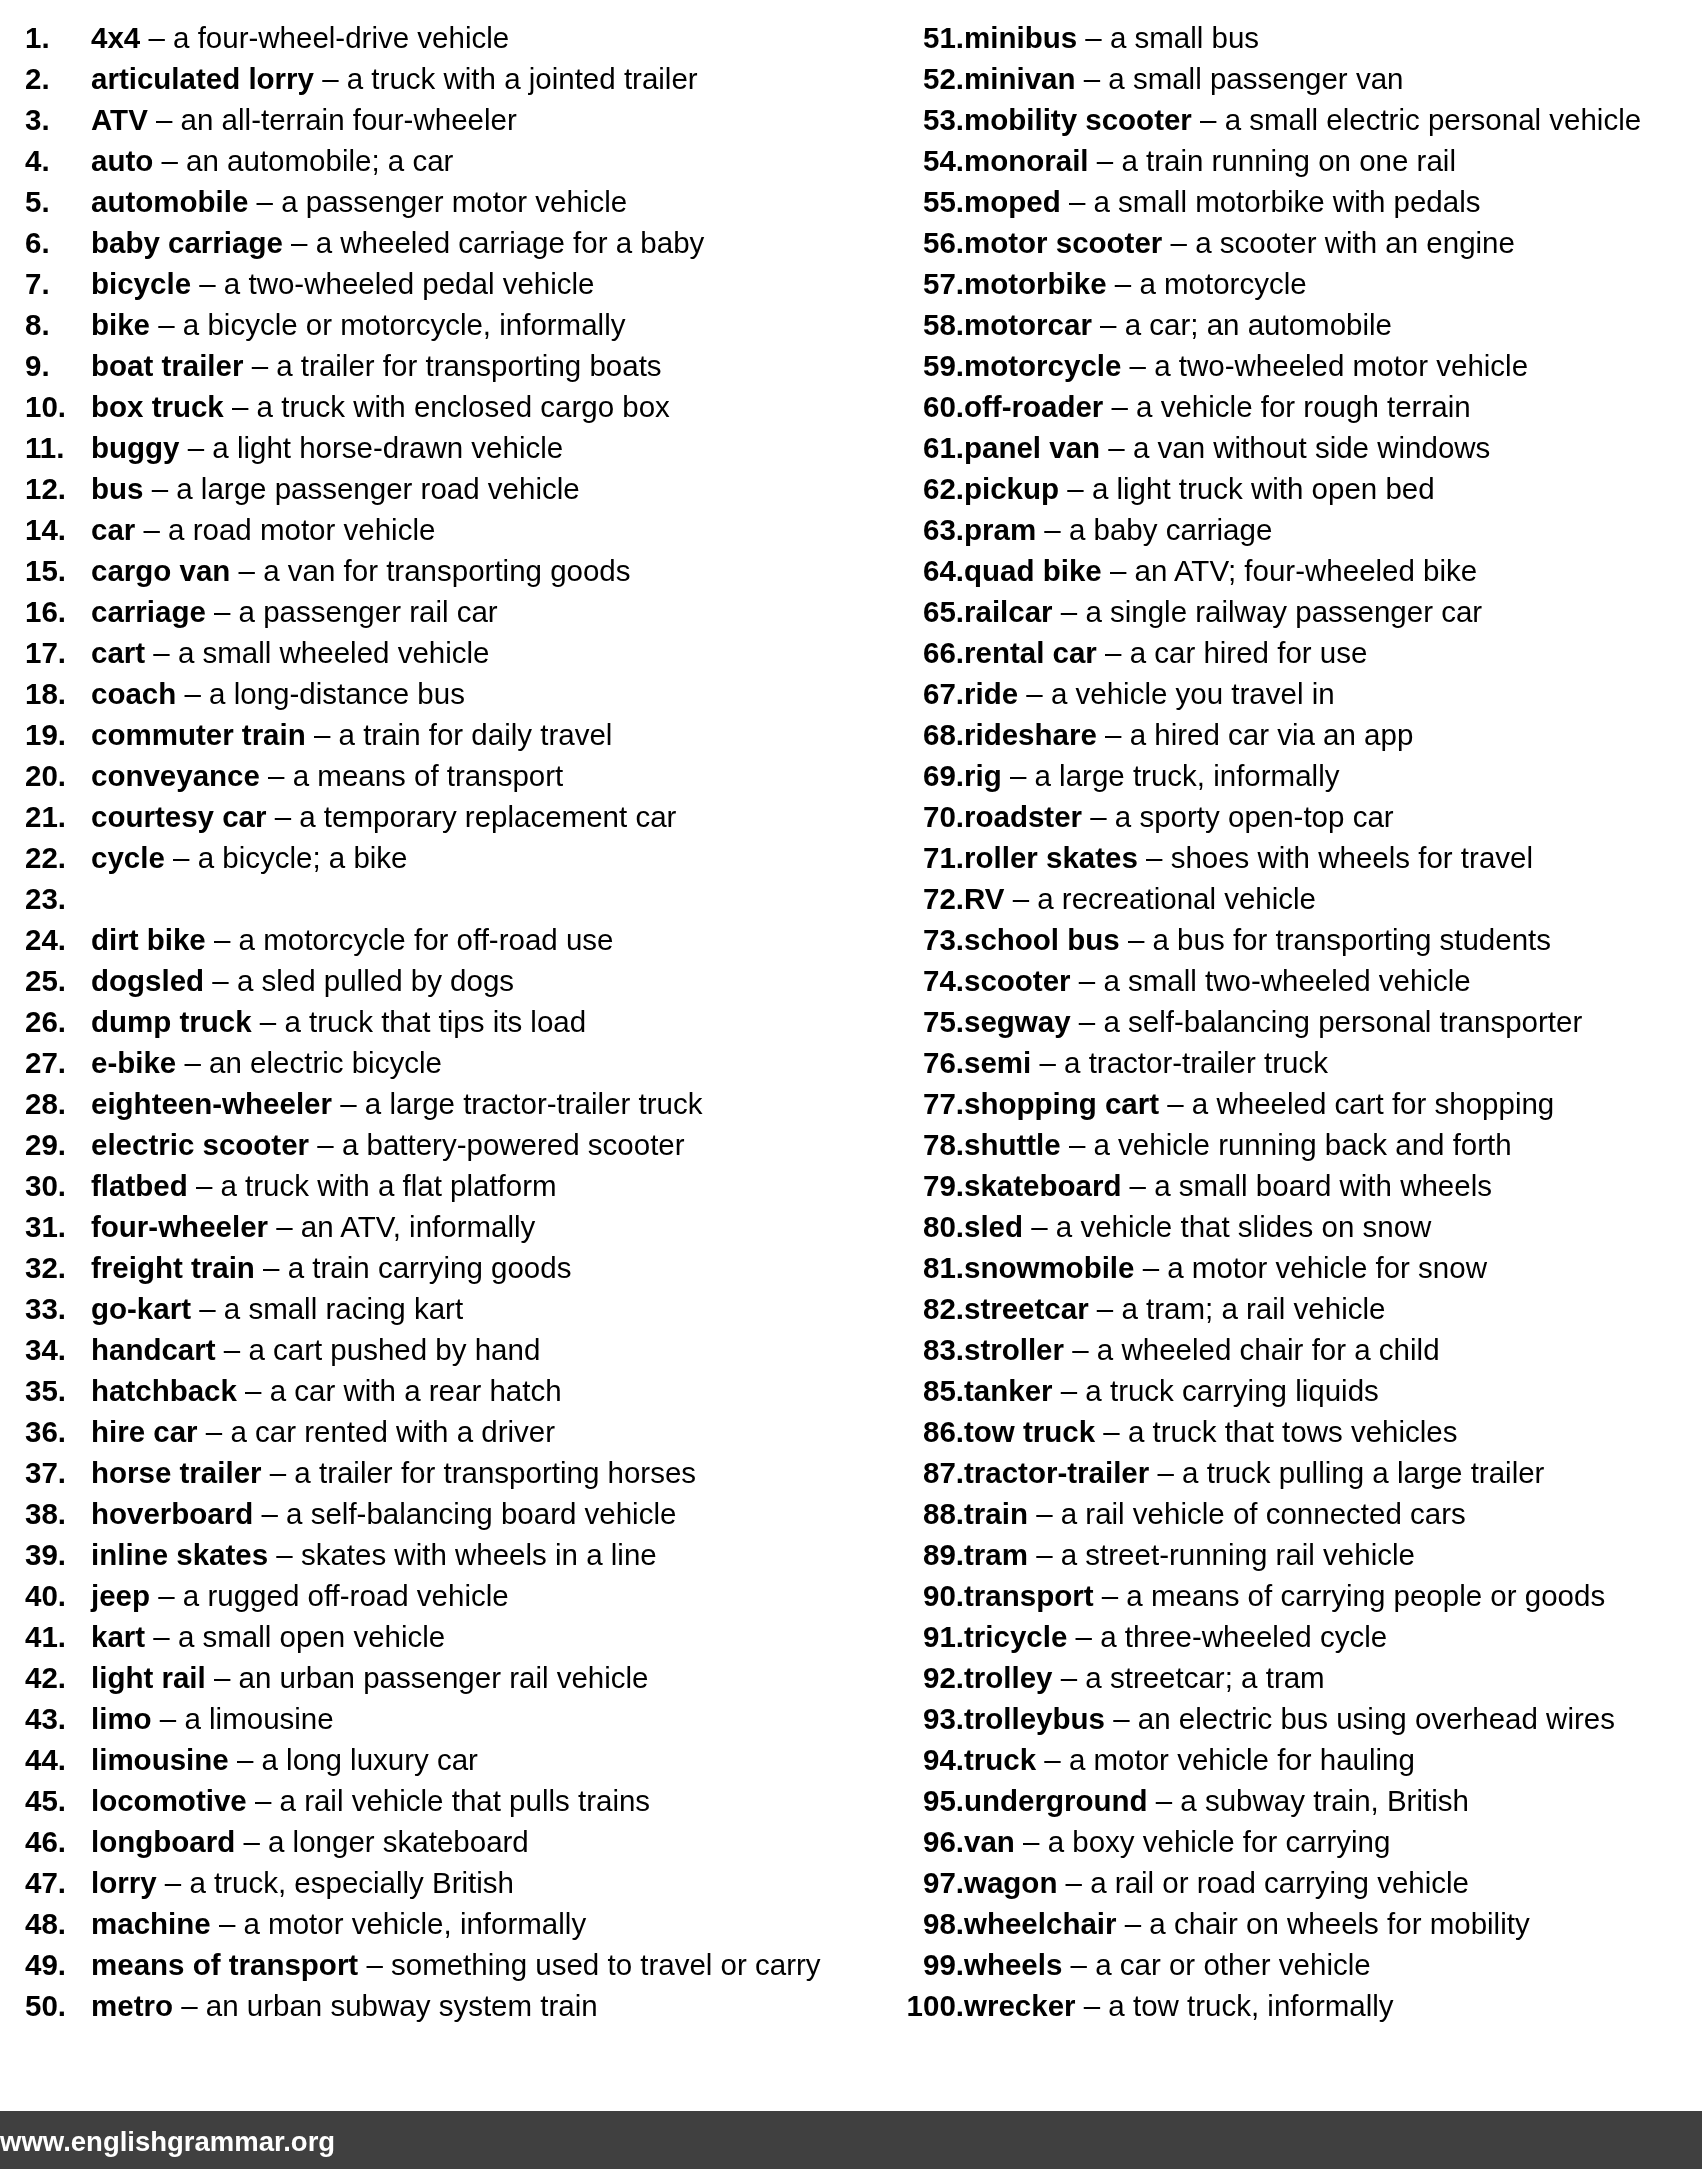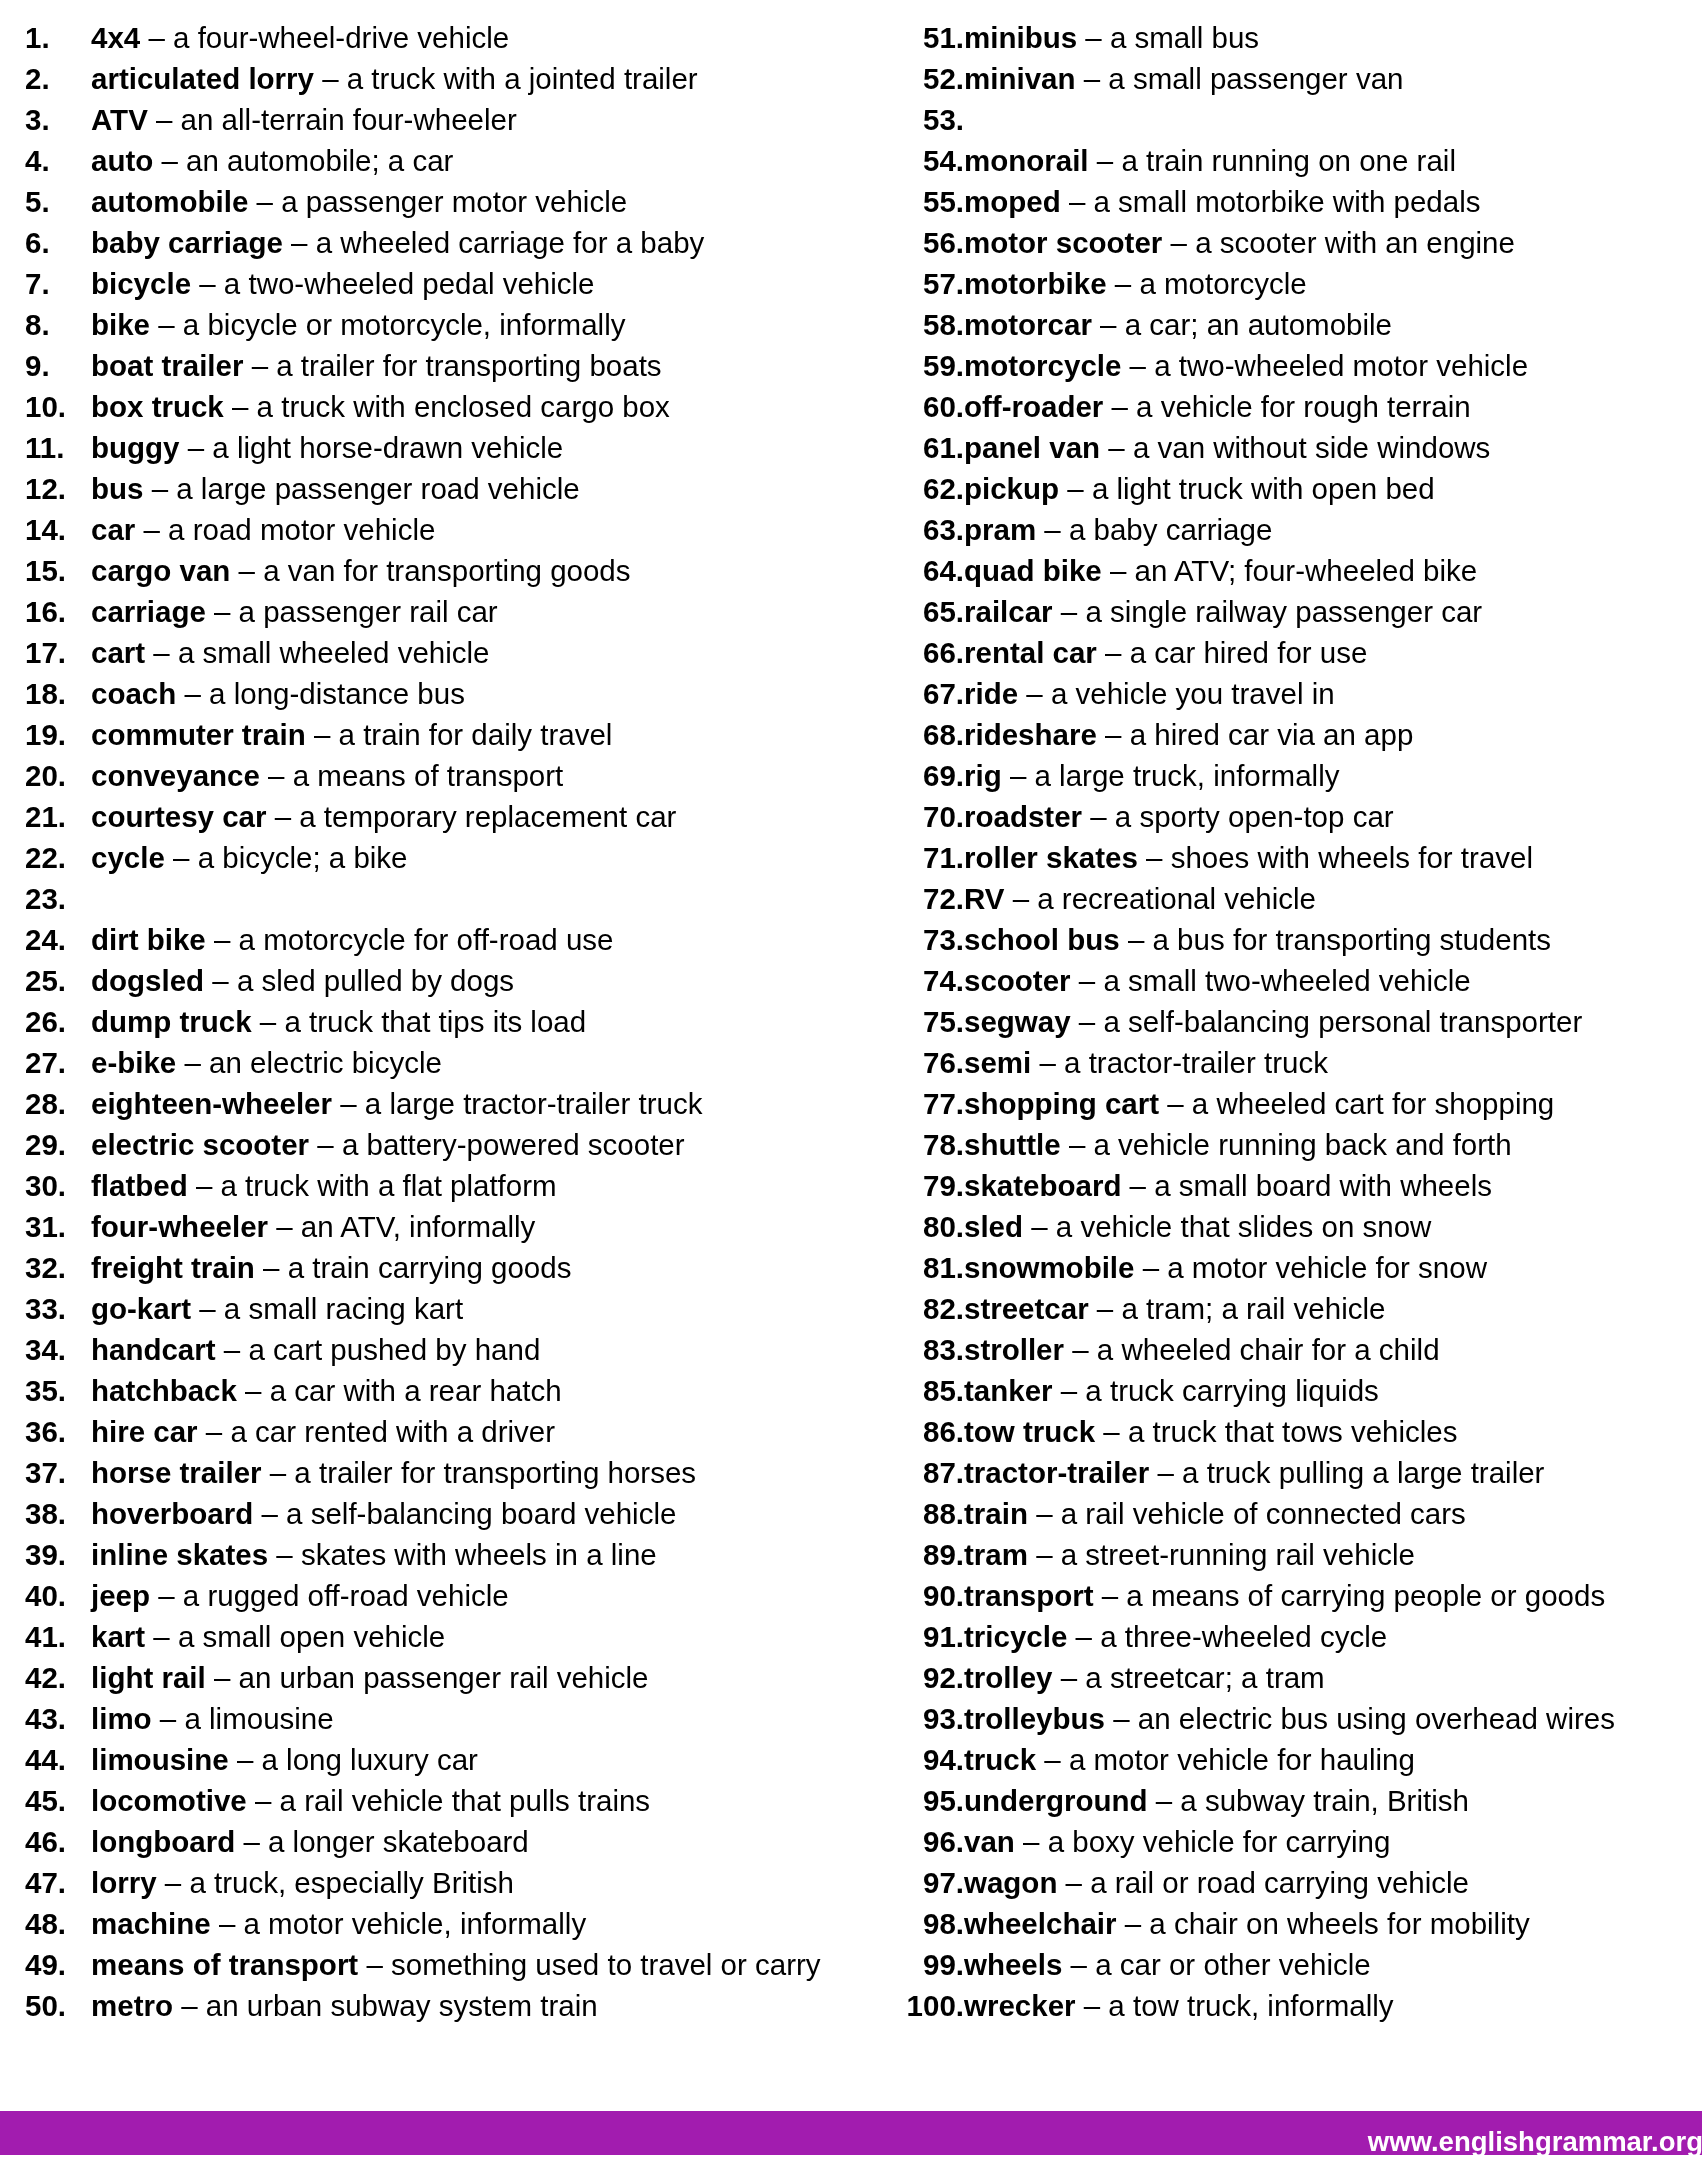--- a/index.html
+++ b/index.html
@@ -4,22 +4,22 @@
 <style>
   html, body { margin: 0; padding: 0; background: #ffffff; }
   body { width: 1703px; height: 2172px; position: relative; overflow: hidden;
          font-family: "Liberation Sans", sans-serif; color: #000; }
   .col { position: absolute; top: 17px; }
   .col-left { left: 25px; width: 851px; }
   .col-right { left: 898px; width: 803px; text-align: right; }
   .item { height: 41px; line-height: 41px; font-size: 29.5px; white-space: nowrap; display: flex; }
   .num { font-weight: bold; width: 66px; flex: none; }
   .term { font-weight: bold; }
-  .footer { position: absolute; left: 0; top: 2111px; width: 1703px; height: 44px;
-            background: #a21caf; color: #ffffff; text-align: right;
+  .footer { position: absolute; left: 0; top: 2111px; width: 1703px; height: 58px;
+            background: #404040; color: #ffffff; text-align: left;
             font-weight: bold; font-size: 27.5px; line-height: 62px; }
 </style>
 </head>
 <body>
 
 <div class="col col-left" id="col0">
     <div class="item">
       <span class="num">1.</span>
       <span><span class="term">4x4</span><span class="def"> – a four-wheel-drive vehicle</span></span>
     </div>
@@ -219,20 +219,21 @@
     <div class="item">
       <span class="num">51.</span>
       <span><span class="term">minibus</span><span class="def"> – a small bus</span></span>
     </div>
     <div class="item">
       <span class="num">52.</span>
       <span><span class="term">minivan</span><span class="def"> – a small passenger van</span></span>
     </div>
     <div class="item">
       <span class="num">53.</span>
+      <span><span class="term">mobility scooter</span><span class="def"> – a small electric personal vehicle</span></span>
     </div>
     <div class="item">
       <span class="num">54.</span>
       <span><span class="term">monorail</span><span class="def"> – a train running on one rail</span></span>
     </div>
     <div class="item">
       <span class="num">55.</span>
       <span><span class="term">moped</span><span class="def"> – a small motorbike with pedals</span></span>
     </div>
     <div class="item">

